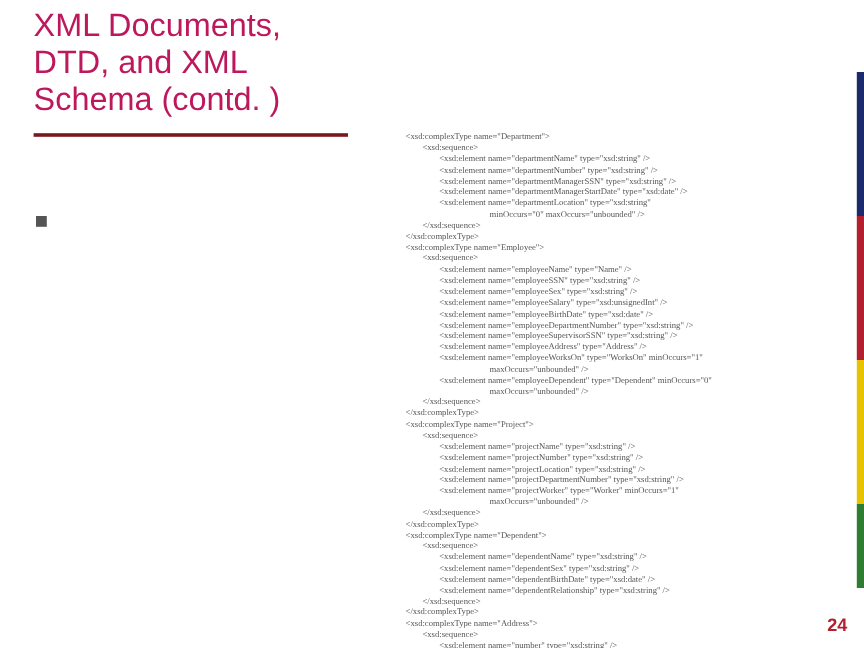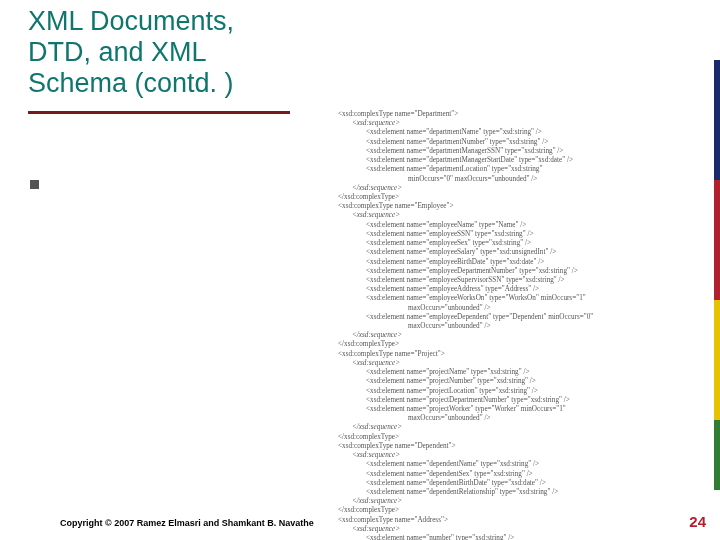--- a/index.html
+++ b/index.html
@@ -1,31 +1,31 @@
 <!DOCTYPE html>
 <html><head>
 <meta charset="utf-8">
 <style>
   html,body{margin:0;padding:0;width:720px;height:540px;font-family:Arial,Helvetica,sans-serif;background:#fff;overflow:hidden;}
   .slide{position:relative;width:720px;height:540px;box-sizing:border-box;}
-  .title{position:absolute;left:28px;top:6px;width:260px;font-size:27px;line-height:1.15;color:#0f766e;font-weight:400;}
+  .title{position:absolute;left:28px;top:6px;width:260px;font-size:27px;line-height:1.15;color:#be185d;font-weight:400;}
   .underline{position:absolute;left:28px;top:111px;width:262px;height:3px;background:#7a1820;}
   .color-bar{position:absolute;right:0;top:60px;width:6px;height:430px;}
   .color-bar div{width:6px;}
   .cb1{height:120px;background:#1a2a6c;}
   .cb2{height:120px;background:#b21f2f;}
   .cb3{height:120px;background:#e6c200;}
   .cb4{height:70px;background:#2e7d32;}
   .bullet-sq{position:absolute;left:30px;top:180px;width:9px;height:9px;background:#555;}
   .bullet-text{position:absolute;left:50px;top:173px;width:230px;font-size:19px;line-height:1.25;color:#111;}
   .code{position:absolute;left:338px;top:110px;width:372px;font-family:"Times New Roman",Times,serif;font-size:7.2px;line-height:1.28;color:#555;white-space:pre;}
   .footer{position:absolute;left:60px;bottom:12px;font-size:9px;font-weight:700;color:#000;}
   .pagenum{position:absolute;right:14px;bottom:10px;font-size:15px;font-weight:700;color:#b21f2f;}
   .code-indent0{margin-left:0;}
-  .code-indent1{margin-left:14px;font-style:italic;}
+  .code-indent1{margin-left:14px;}
   .code-indent2{margin-left:28px;}
   .code-indent5{margin-left:70px;}
 </style>
 </head>
 <body>
 <div class="slide">
 
   <div class="title">XML Documents, DTD, and XML Schema (contd. )</div>
   <div class="underline"></div>
 
@@ -33,15 +33,14 @@
     <div class="cb1"></div>
       <div class="cb2"></div>
       <div class="cb3"></div>
       <div class="cb4"></div>
   </div>
 
   <div class="bullet-sq"></div>
 
   <div class="code" id="code-block"><div class="code-indent0">&lt;xsd:complexType name="Department"&gt;</div><div class="code-indent1">&lt;xsd:sequence&gt;</div><div class="code-indent2">&lt;xsd:element name="departmentName" type="xsd:string" /&gt;</div><div class="code-indent2">&lt;xsd:element name="departmentNumber" type="xsd:string" /&gt;</div><div class="code-indent2">&lt;xsd:element name="departmentManagerSSN" type="xsd:string" /&gt;</div><div class="code-indent2">&lt;xsd:element name="departmentManagerStartDate" type="xsd:date" /&gt;</div><div class="code-indent2">&lt;xsd:element name="departmentLocation" type="xsd:string"</div><div class="code-indent5">minOccurs="0" maxOccurs="unbounded" /&gt;</div><div class="code-indent1">&lt;/xsd:sequence&gt;</div><div class="code-indent0">&lt;/xsd:complexType&gt;</div><div class="code-indent0">&lt;xsd:complexType name="Employee"&gt;</div><div class="code-indent1">&lt;xsd:sequence&gt;</div><div class="code-indent2">&lt;xsd:element name="employeeName" type="Name" /&gt;</div><div class="code-indent2">&lt;xsd:element name="employeeSSN" type="xsd:string" /&gt;</div><div class="code-indent2">&lt;xsd:element name="employeeSex" type="xsd:string" /&gt;</div><div class="code-indent2">&lt;xsd:element name="employeeSalary" type="xsd:unsignedInt" /&gt;</div><div class="code-indent2">&lt;xsd:element name="employeeBirthDate" type="xsd:date" /&gt;</div><div class="code-indent2">&lt;xsd:element name="employeeDepartmentNumber" type="xsd:string" /&gt;</div><div class="code-indent2">&lt;xsd:element name="employeeSupervisorSSN" type="xsd:string" /&gt;</div><div class="code-indent2">&lt;xsd:element name="employeeAddress" type="Address" /&gt;</div><div class="code-indent2">&lt;xsd:element name="employeeWorksOn" type="WorksOn" minOccurs="1"</div><div class="code-indent5">maxOccurs="unbounded" /&gt;</div><div class="code-indent2">&lt;xsd:element name="employeeDependent" type="Dependent" minOccurs="0"</div><div class="code-indent5">maxOccurs="unbounded" /&gt;</div><div class="code-indent1">&lt;/xsd:sequence&gt;</div><div class="code-indent0">&lt;/xsd:complexType&gt;</div><div class="code-indent0">&lt;xsd:complexType name="Project"&gt;</div><div class="code-indent1">&lt;xsd:sequence&gt;</div><div class="code-indent2">&lt;xsd:element name="projectName" type="xsd:string" /&gt;</div><div class="code-indent2">&lt;xsd:element name="projectNumber" type="xsd:string" /&gt;</div><div class="code-indent2">&lt;xsd:element name="projectLocation" type="xsd:string" /&gt;</div><div class="code-indent2">&lt;xsd:element name="projectDepartmentNumber" type="xsd:string" /&gt;</div><div class="code-indent2">&lt;xsd:element name="projectWorker" type="Worker" minOccurs="1"</div><div class="code-indent5">maxOccurs="unbounded" /&gt;</div><div class="code-indent1">&lt;/xsd:sequence&gt;</div><div class="code-indent0">&lt;/xsd:complexType&gt;</div><div class="code-indent0">&lt;xsd:complexType name="Dependent"&gt;</div><div class="code-indent1">&lt;xsd:sequence&gt;</div><div class="code-indent2">&lt;xsd:element name="dependentName" type="xsd:string" /&gt;</div><div class="code-indent2">&lt;xsd:element name="dependentSex" type="xsd:string" /&gt;</div><div class="code-indent2">&lt;xsd:element name="dependentBirthDate" type="xsd:date" /&gt;</div><div class="code-indent2">&lt;xsd:element name="dependentRelationship" type="xsd:string" /&gt;</div><div class="code-indent1">&lt;/xsd:sequence&gt;</div><div class="code-indent0">&lt;/xsd:complexType&gt;</div><div class="code-indent0">&lt;xsd:complexType name="Address"&gt;</div><div class="code-indent1">&lt;xsd:sequence&gt;</div><div class="code-indent2">&lt;xsd:element name="number" type="xsd:string" /&gt;</div></div>
 
-  <div class="footer">Copyright © 2007 Ramez Elmasri and Shamkant B. Navathe</div>
   <div class="pagenum">24</div>
 </div>
 
 </body></html>

